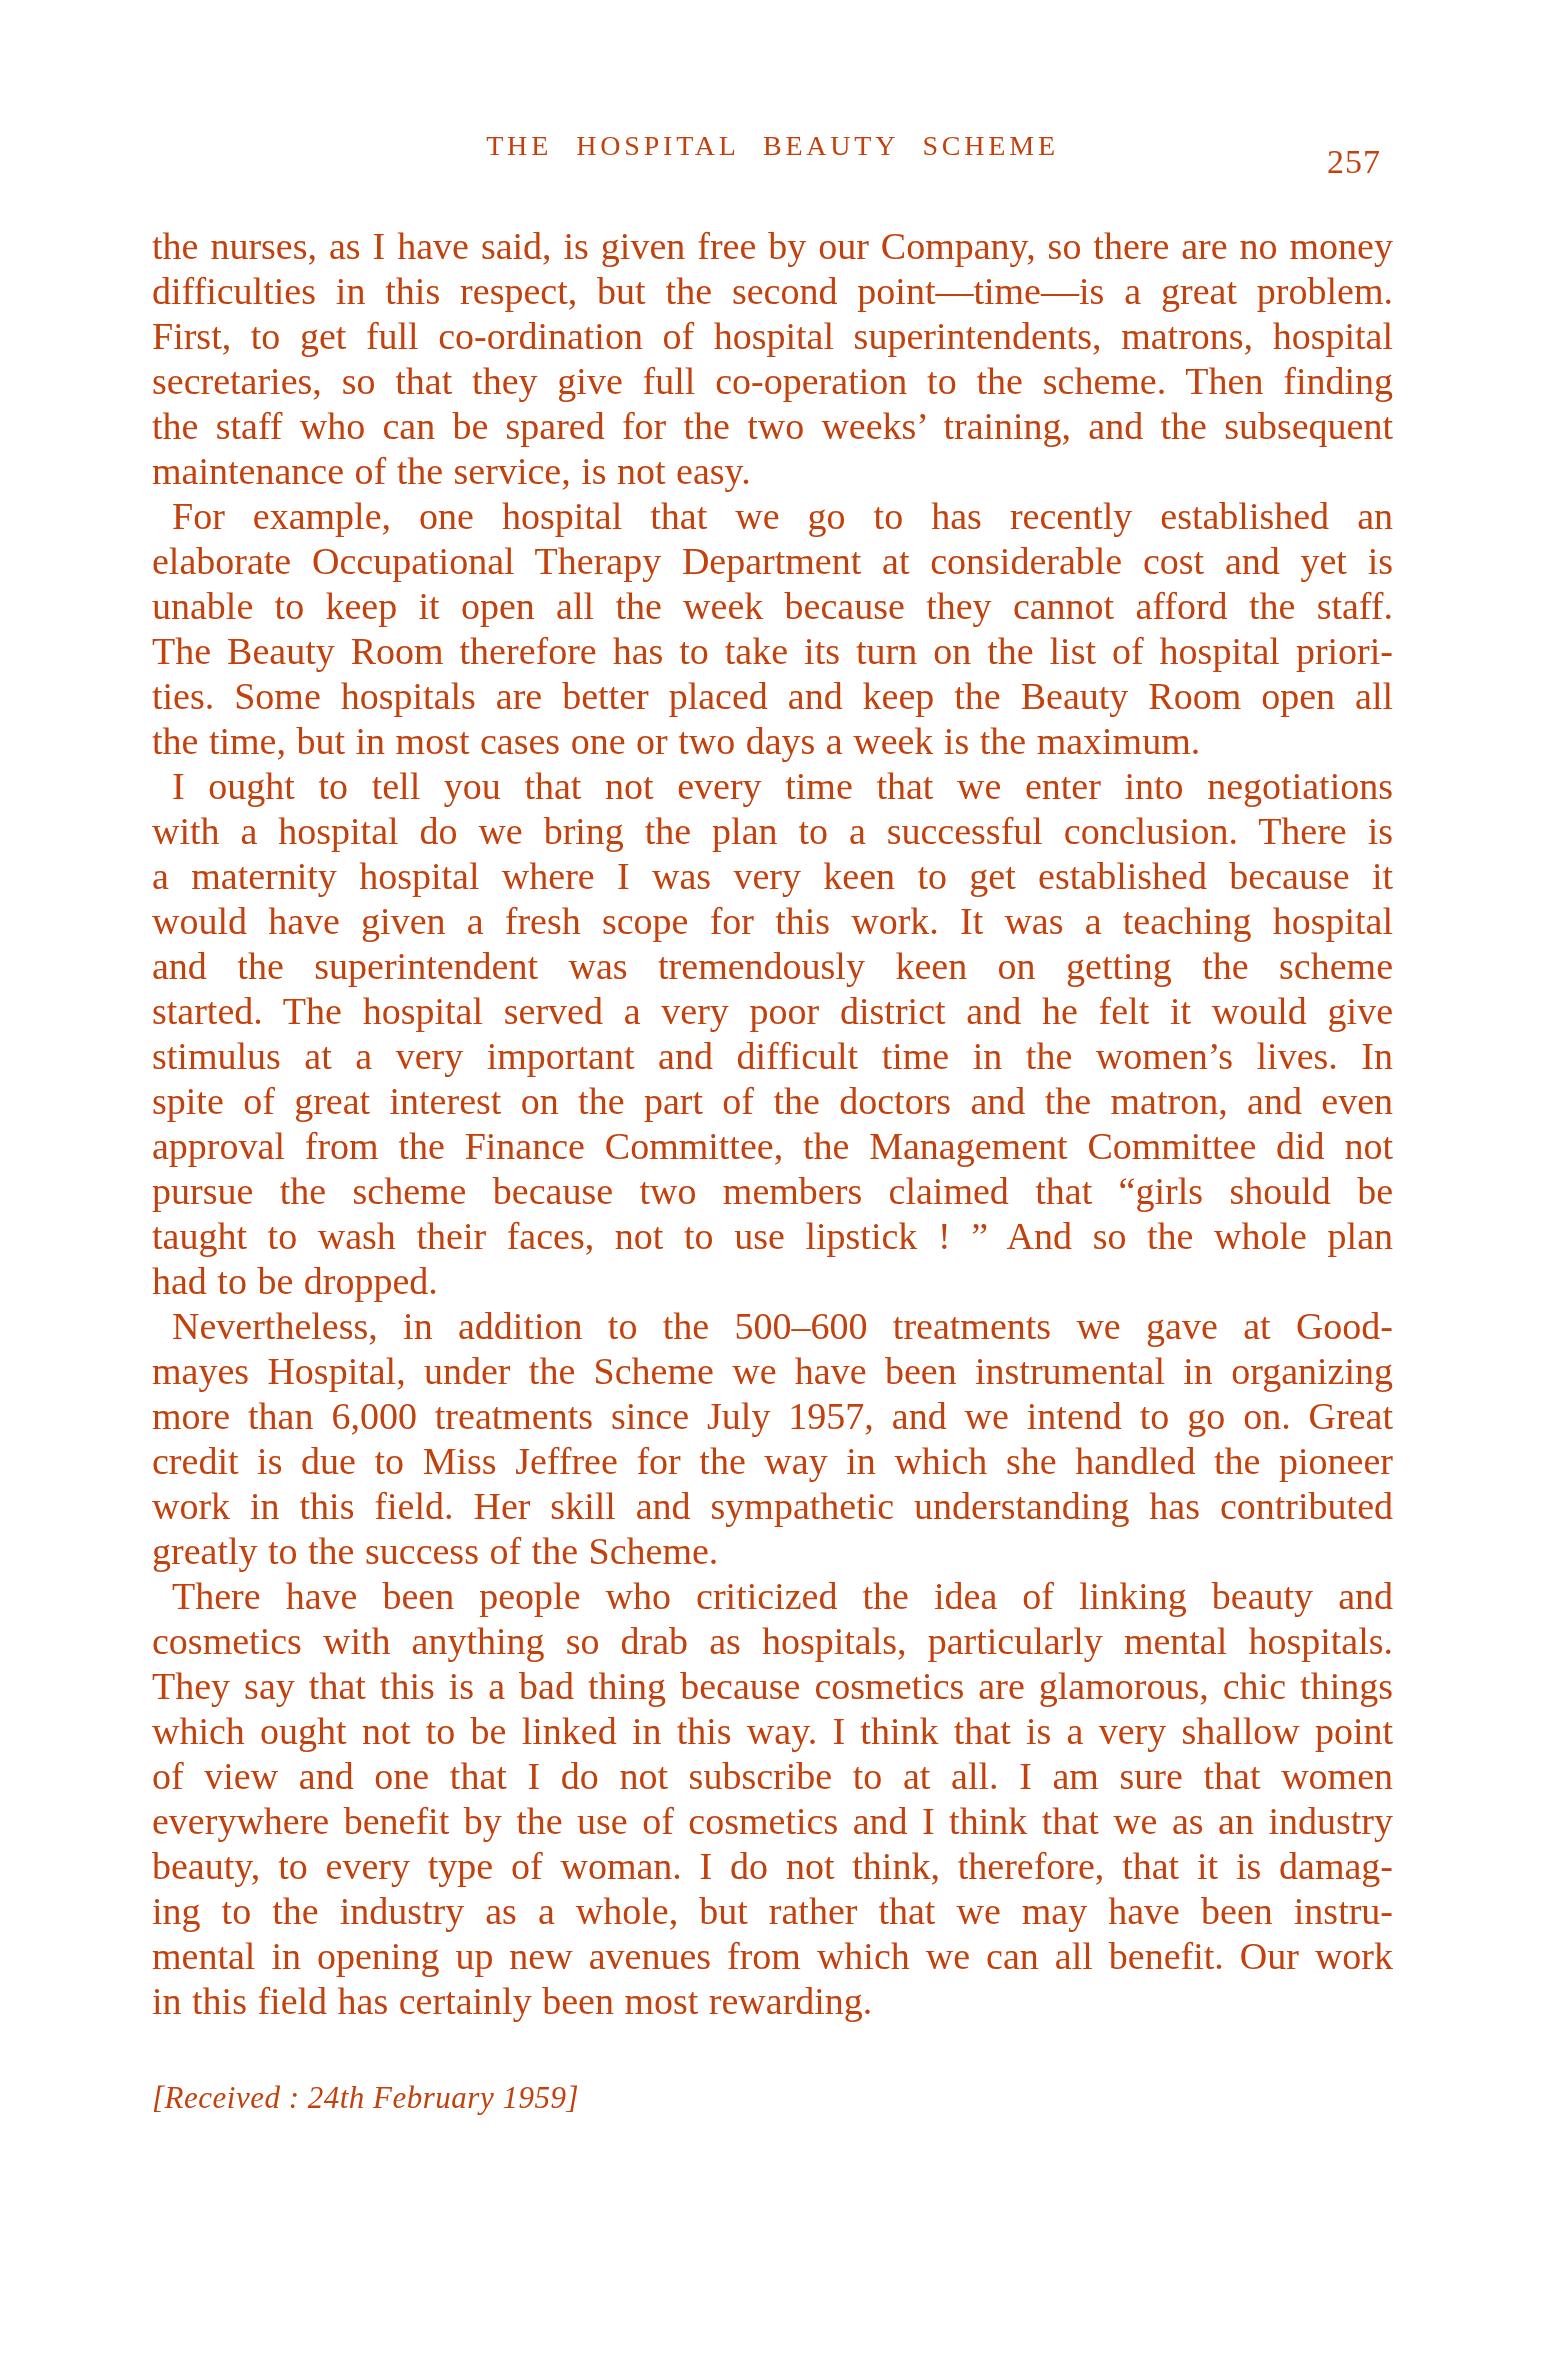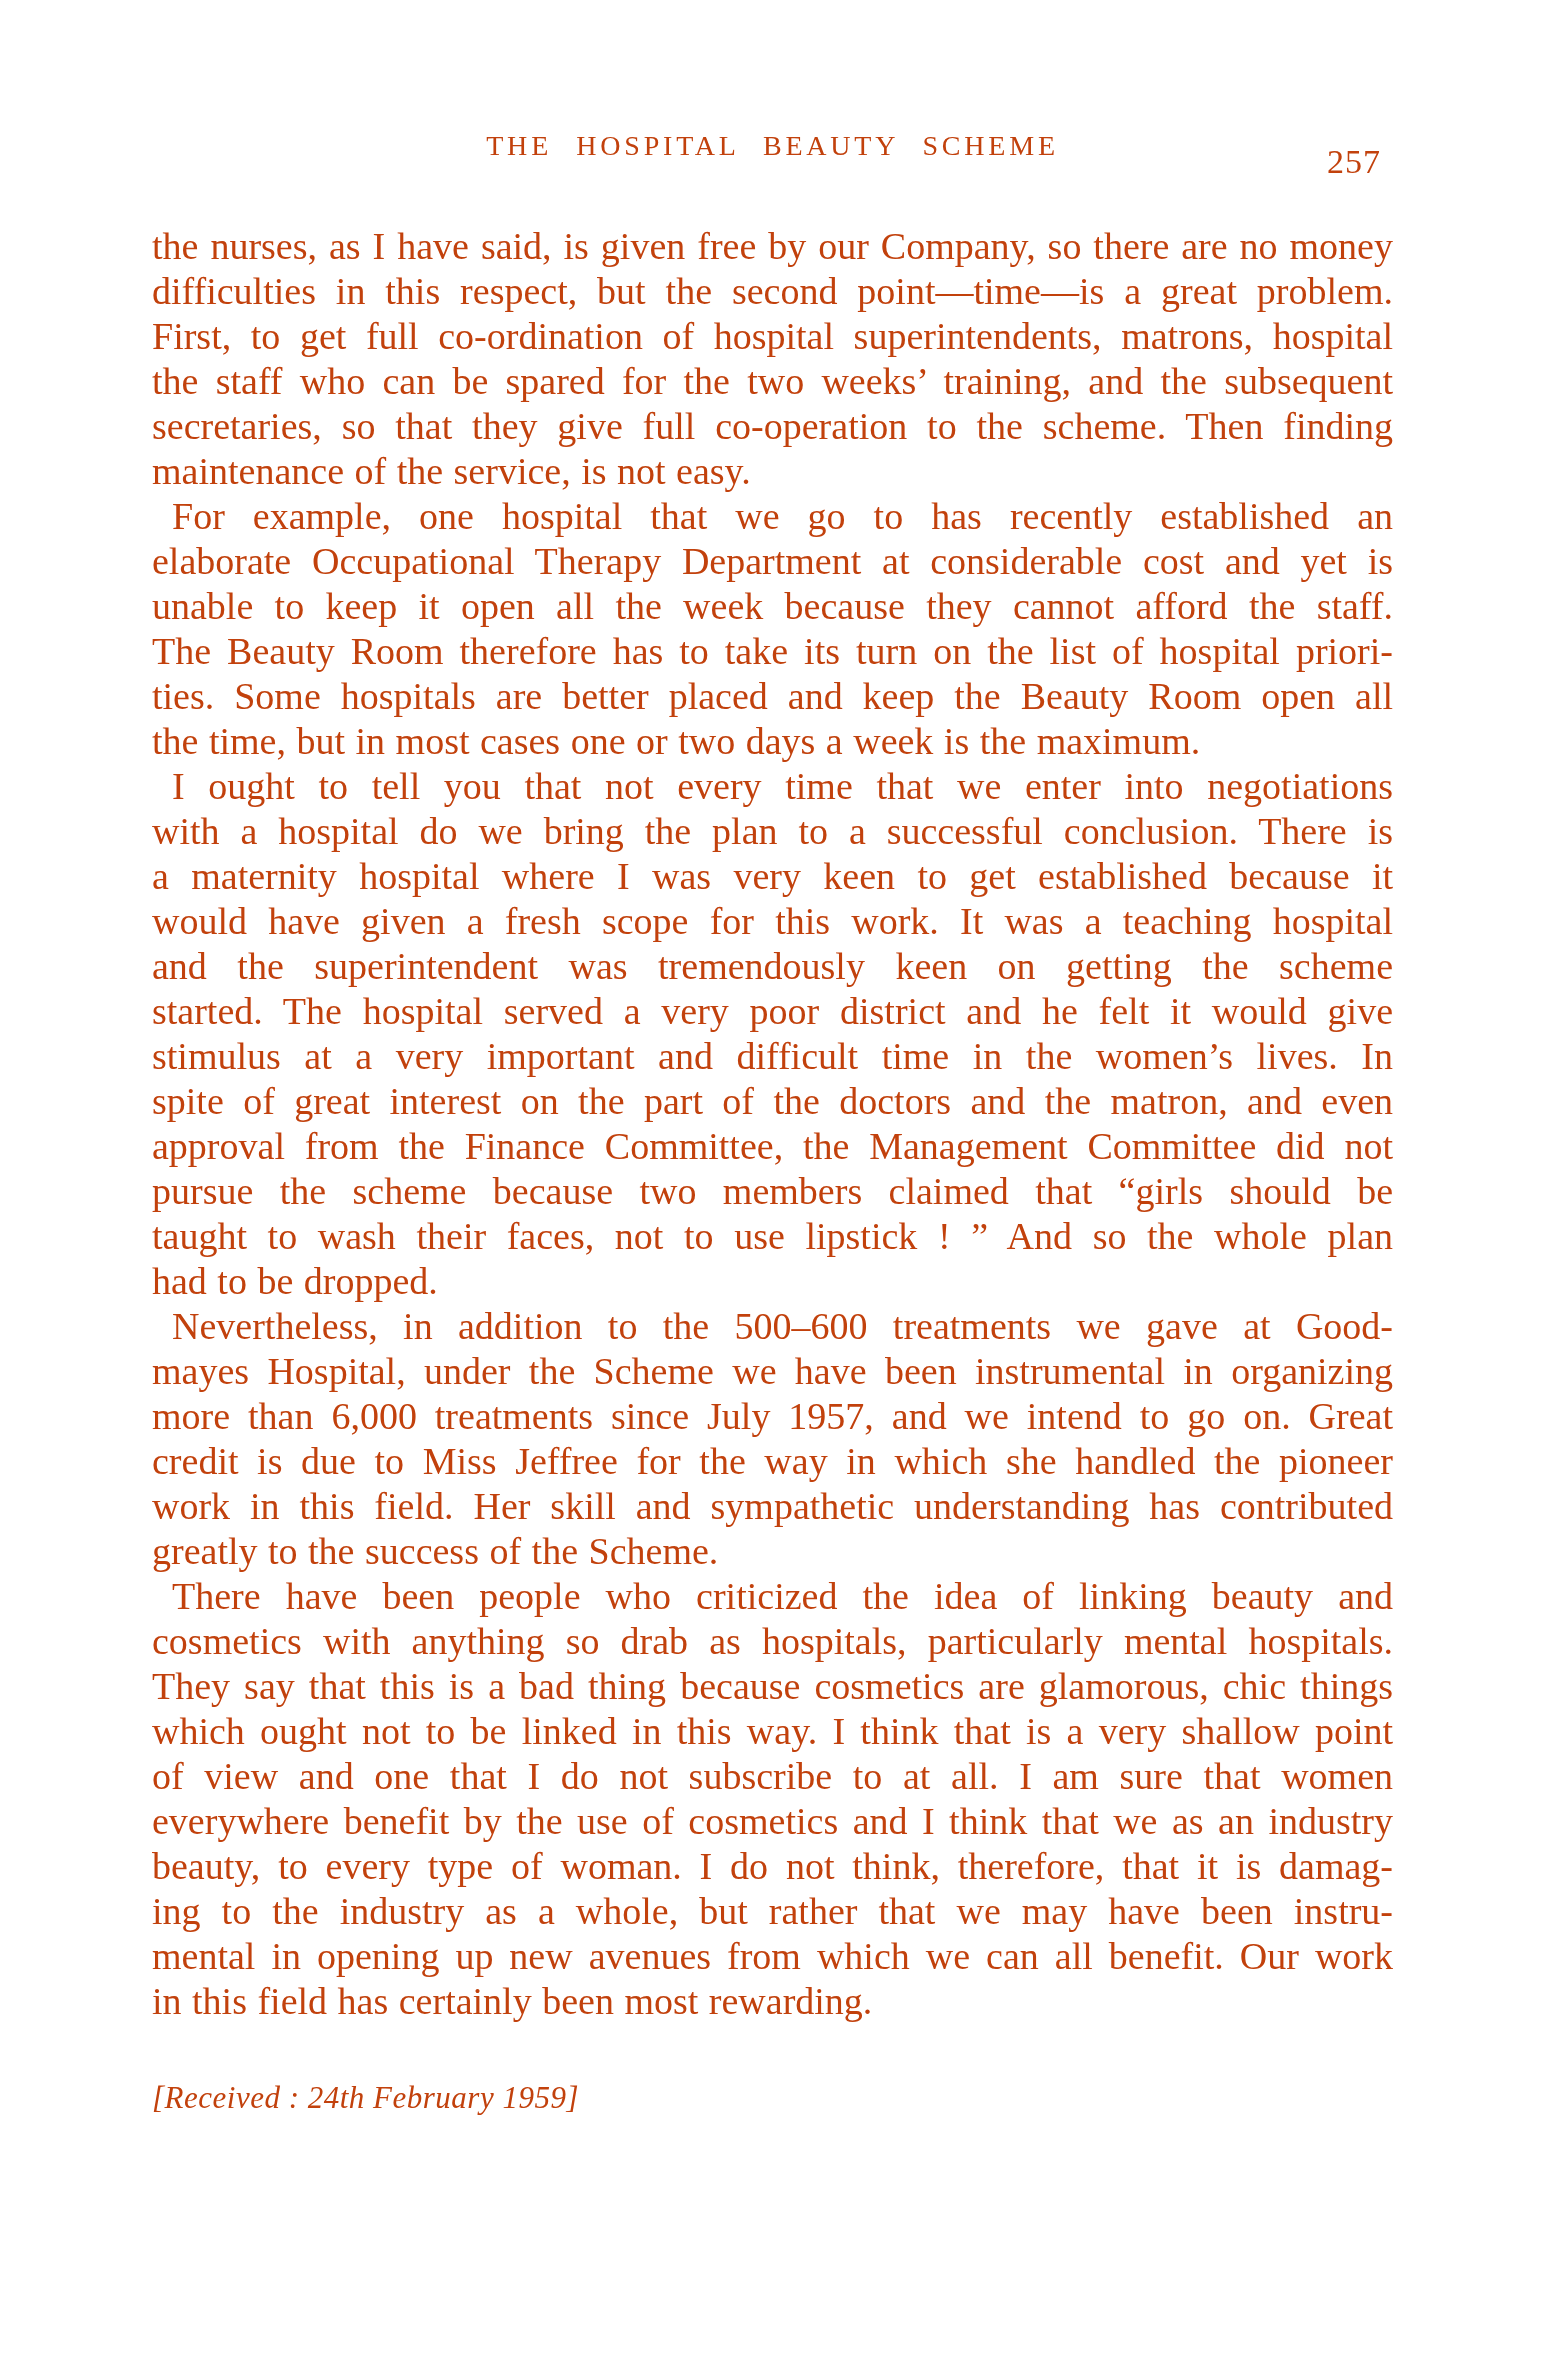--- a/index.html
+++ b/index.html
@@ -88,22 +88,22 @@
   <header class="running-head">
     <div class="head-title">THE HOSPITAL BEAUTY SCHEME</div>
     <div class="page-number">257</div>
   </header>
 
   <main class="article-body">
       <div class="para">
         <div class="line">the nurses, as I have said, is given free by our Company, so there are no money</div>
         <div class="line">difficulties in this respect, but the second point—time—is a great problem.</div>
         <div class="line">First, to get full co-ordination of hospital superintendents, matrons, hospital</div>
+        <div class="line">secretaries, so that they give full co-operation to the scheme.  Then finding</div>
         <div class="line">the staff who can be spared for the two weeks’ training, and the subsequent</div>
-        <div class="line">secretaries, so that they give full co-operation to the scheme.  Then finding</div>
         <div class="line line-last">maintenance of the service, is not easy.</div>
       </div>
       <div class="para">
         <div class="line line-indent">For example, one hospital that we go to has recently established an</div>
         <div class="line">elaborate Occupational Therapy Department at considerable cost and yet is</div>
         <div class="line">unable to keep it open all the week because they cannot afford the staff.</div>
         <div class="line">The Beauty Room therefore has to take its turn on the list of hospital priori-</div>
         <div class="line">ties.  Some hospitals are better placed and keep the Beauty Room open all</div>
         <div class="line line-last">the time, but in most cases one or two days a week is the maximum.</div>
       </div>

